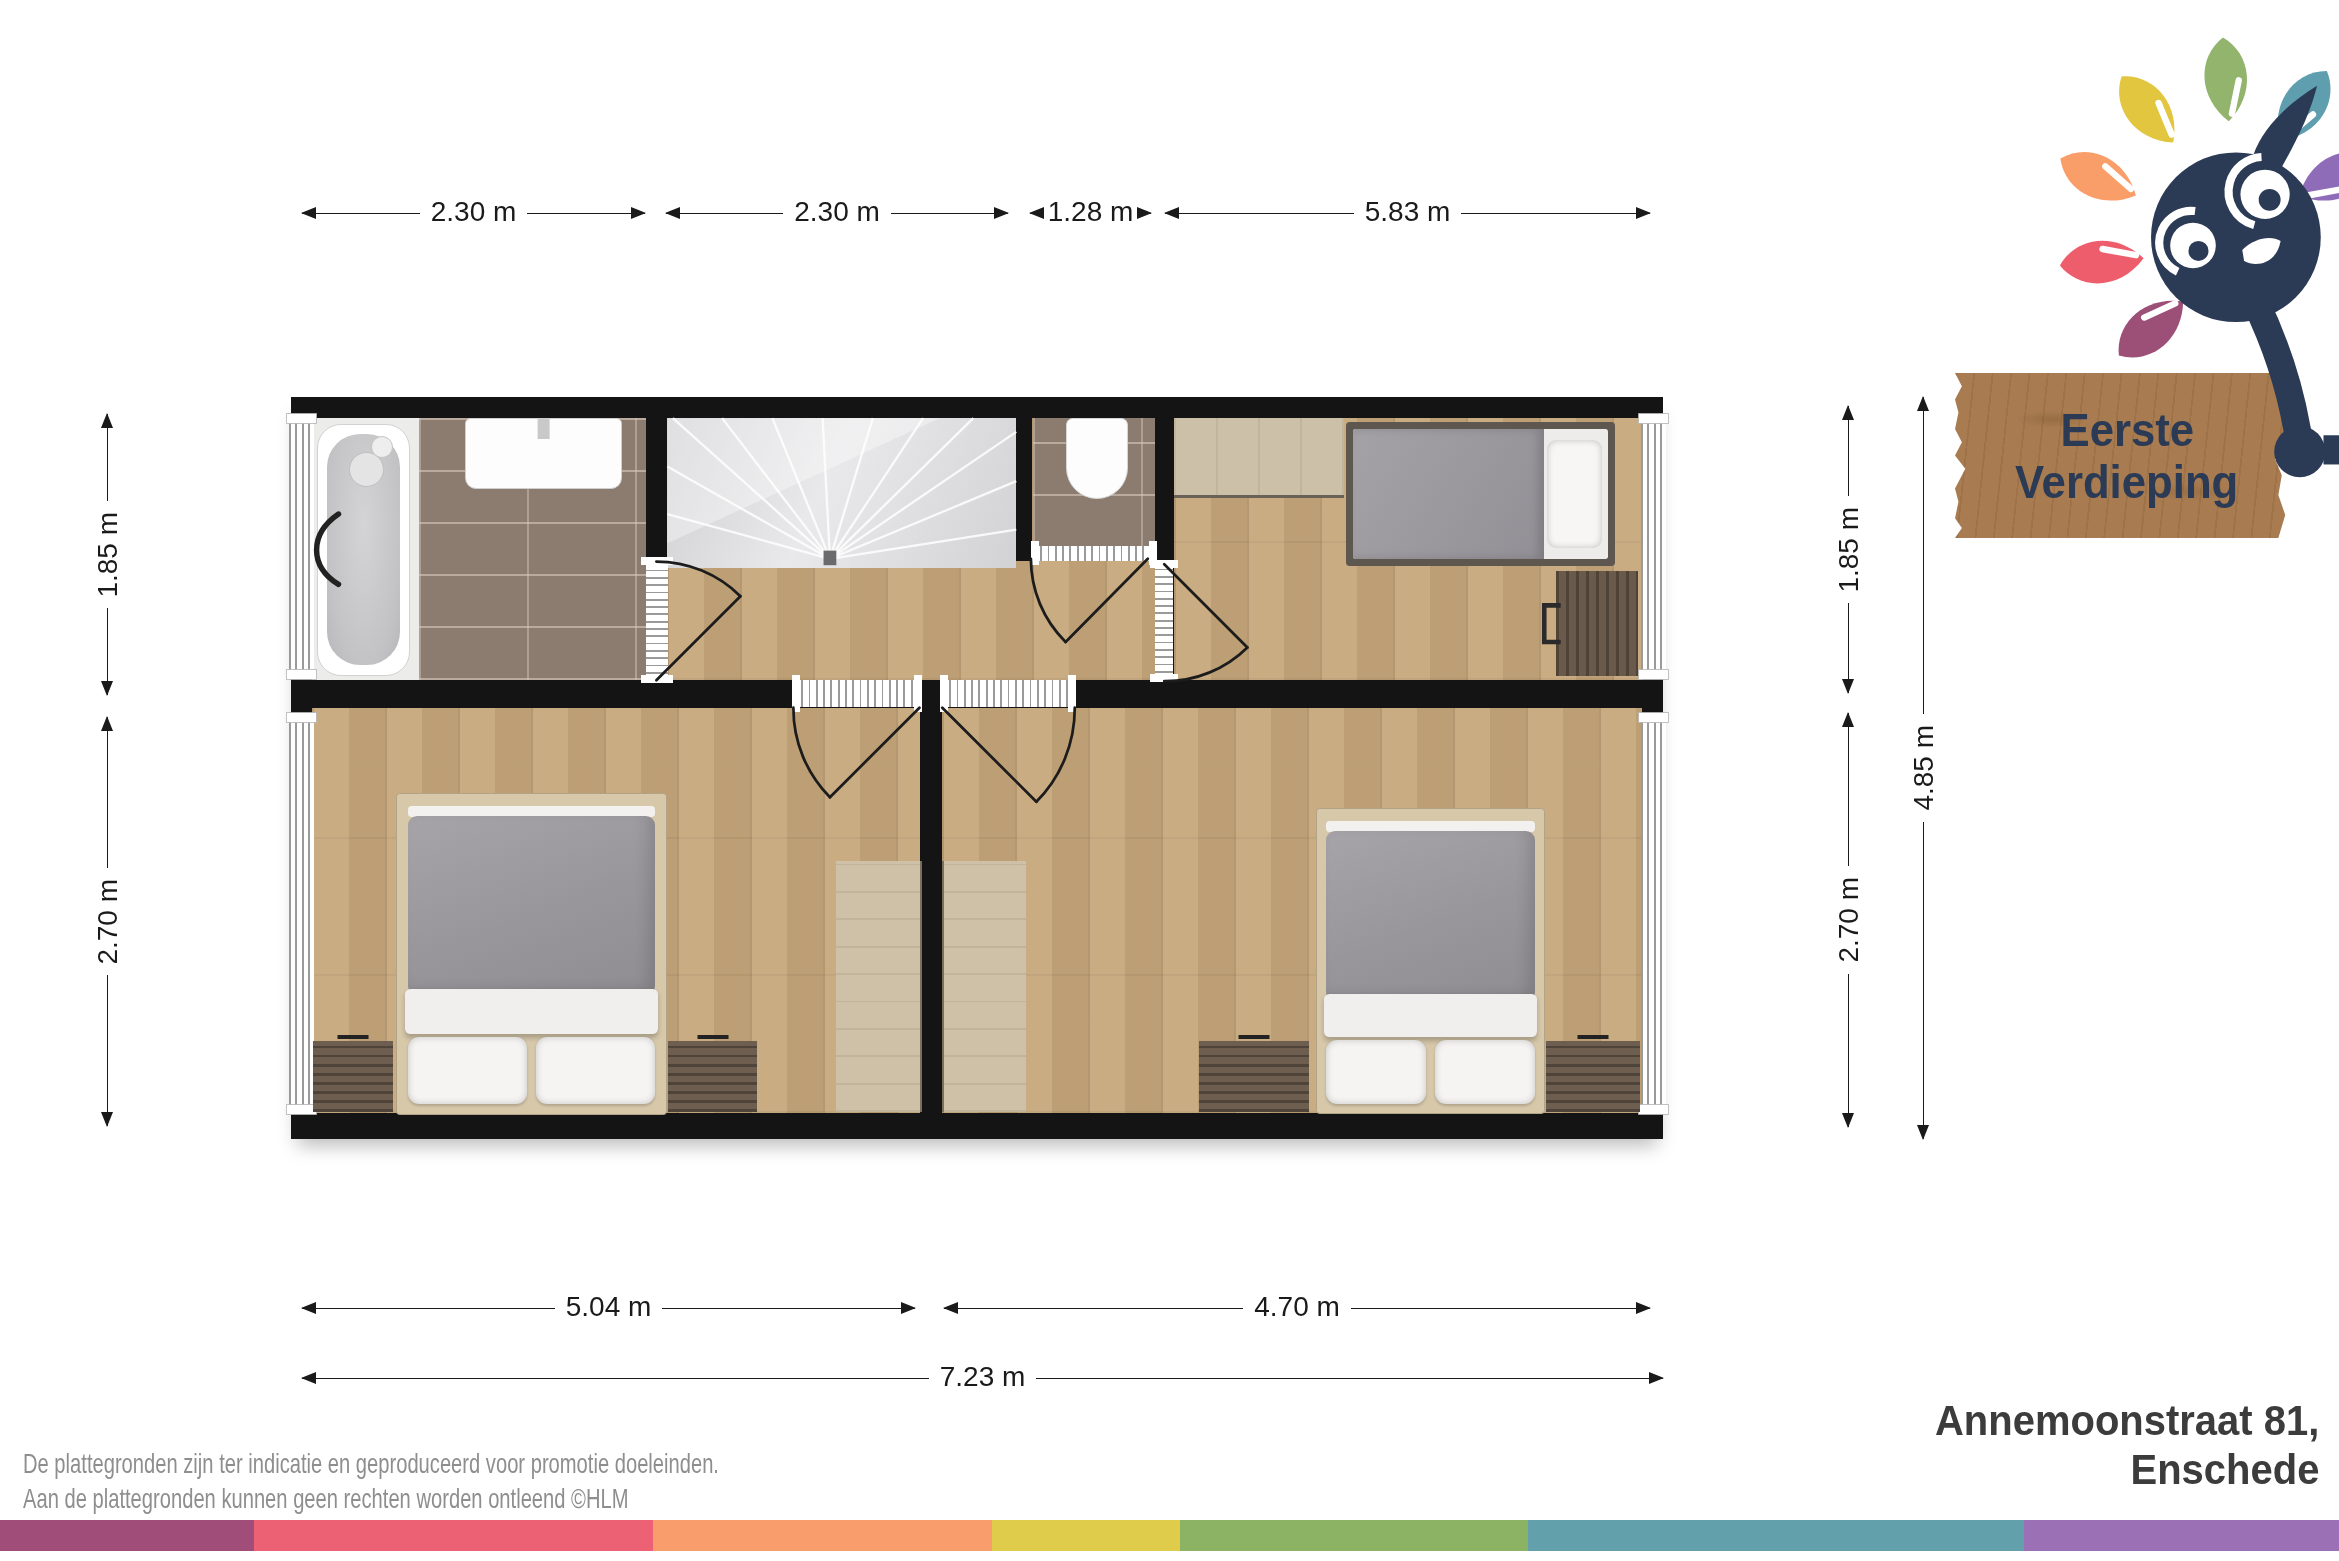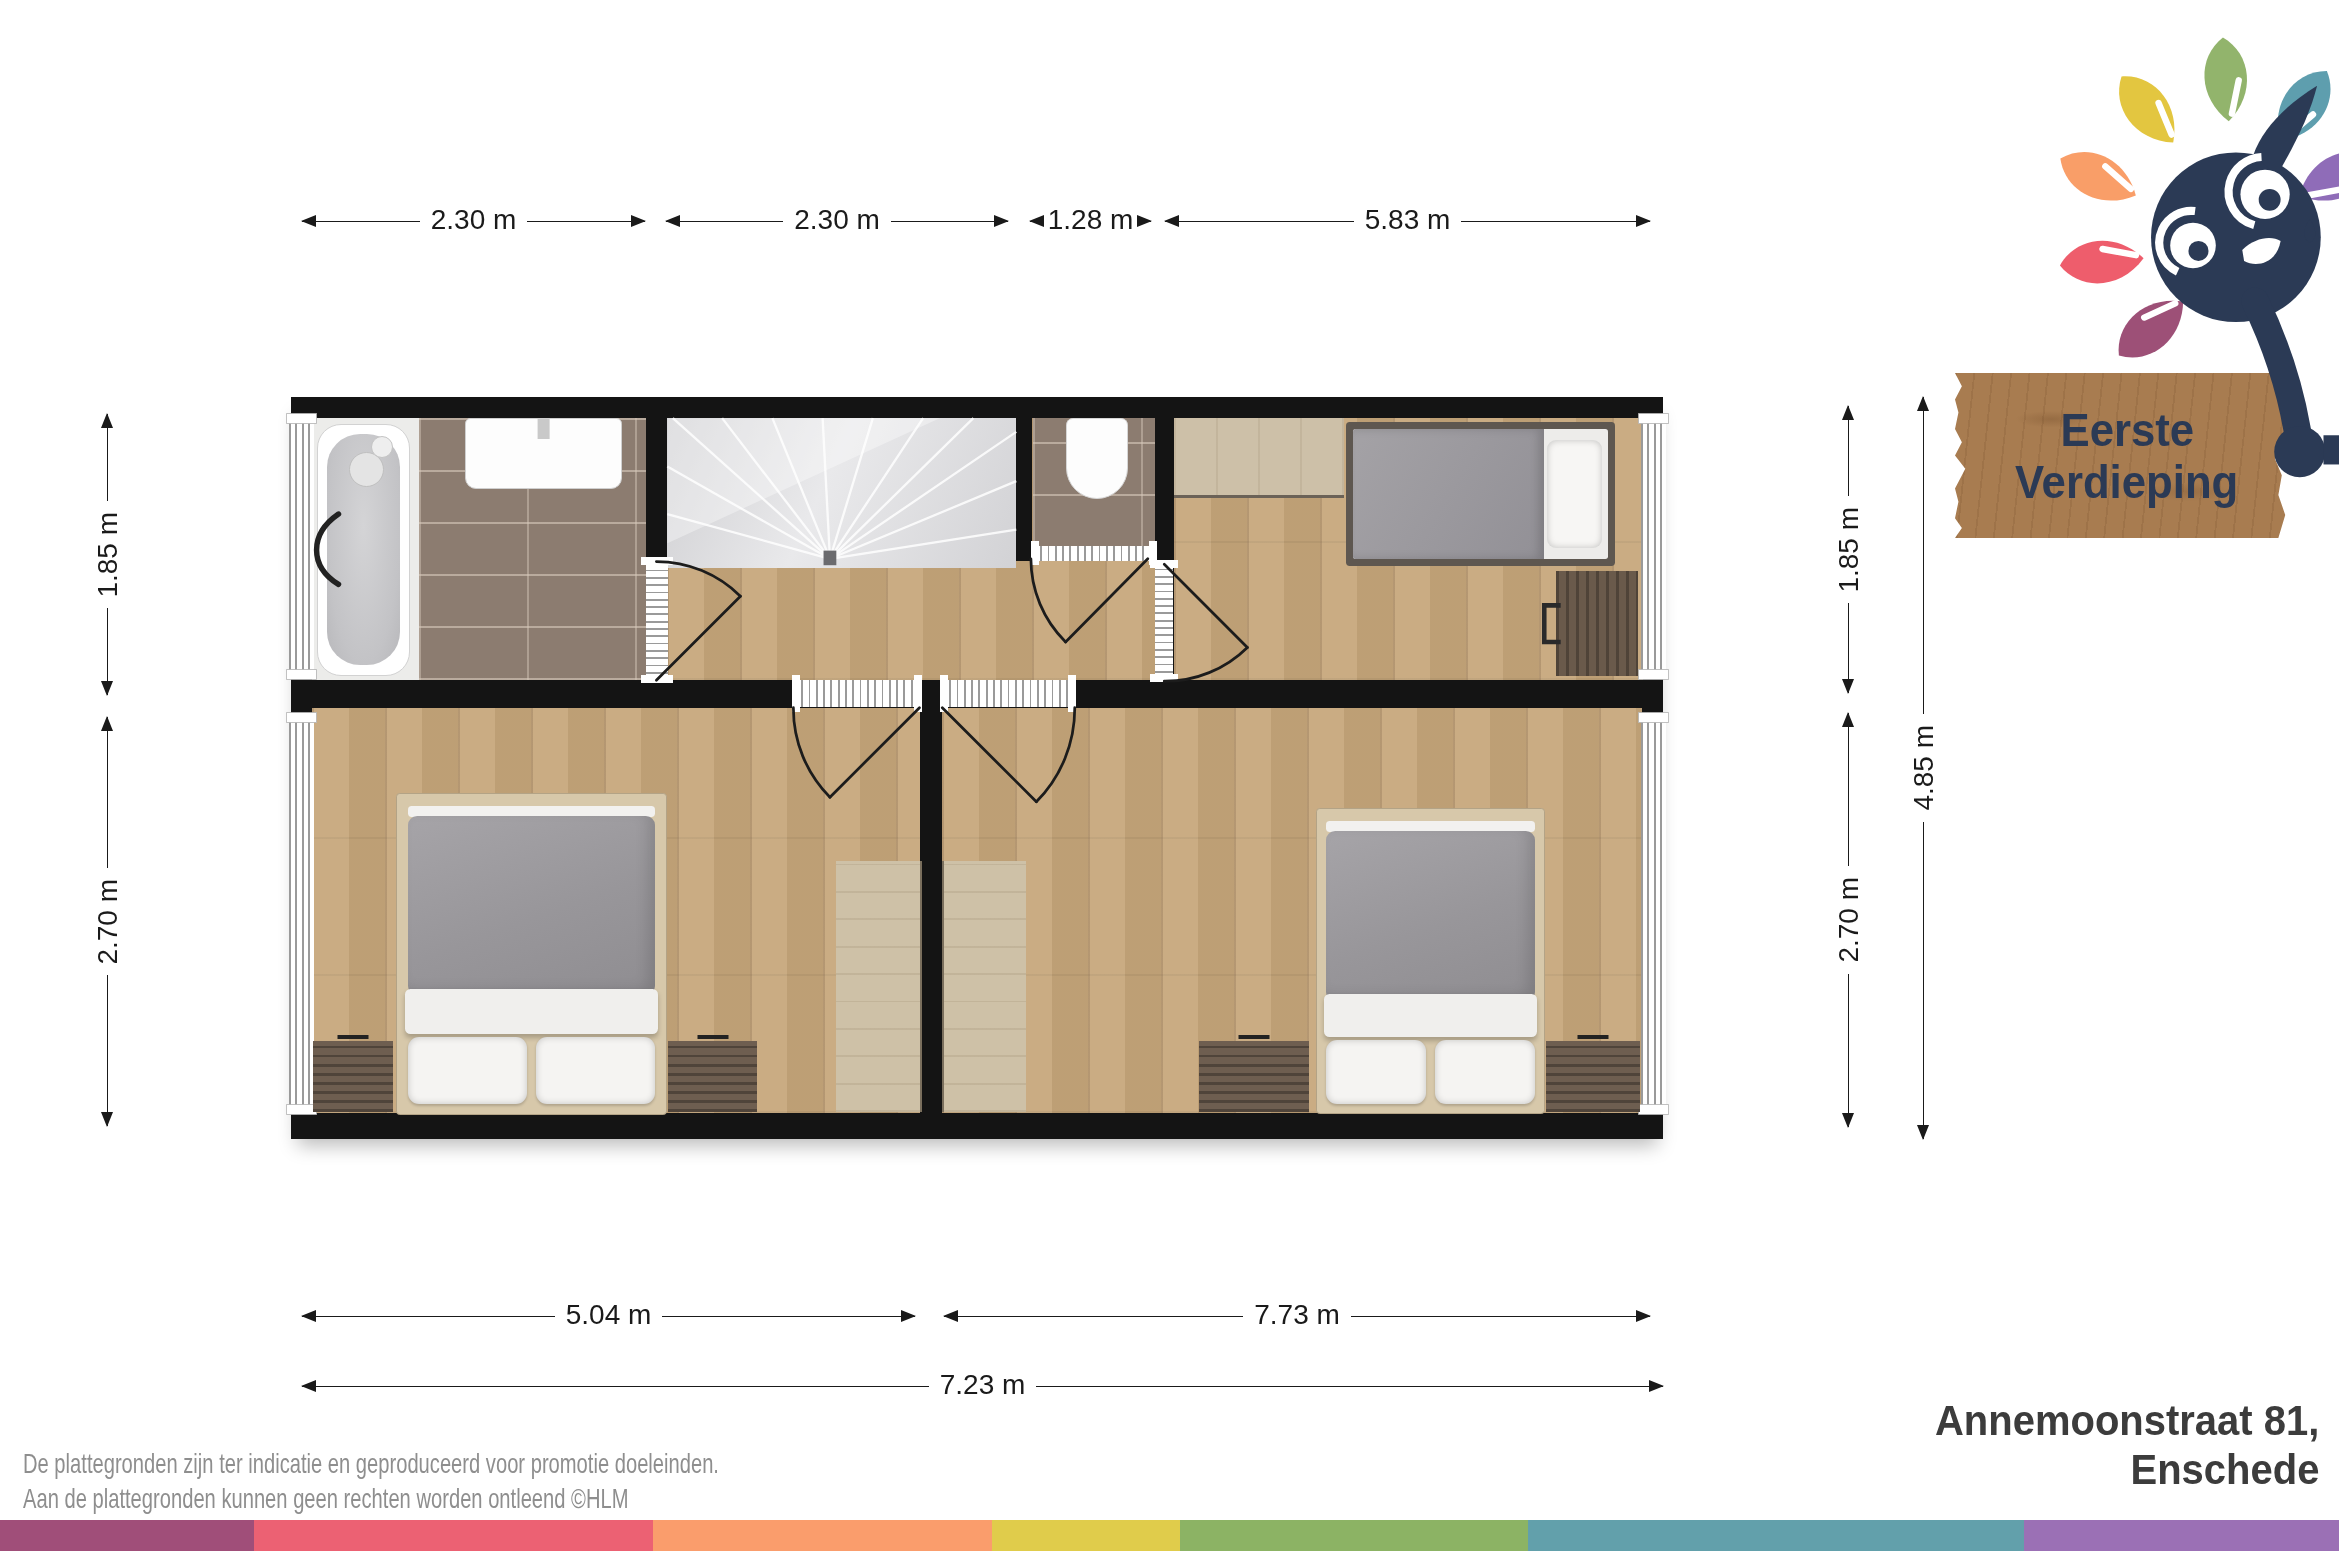--- a/index.html
+++ b/index.html
@@ -1,21 +1,21 @@
 <!DOCTYPE html>
 <html style="font-size:14.6px"><head>
 <meta charset="utf-8">
 <style>
   html,body{margin:0;padding:0;background:#fff;}
   body{width:2339px;height:1562px;position:relative;overflow:hidden;
        font-family:"Liberation Sans", sans-serif;color:#1a1a1a;}
   .abs{position:absolute;}
 
   
-  .dim-h{position:absolute;display:flex;align-items:center;height:29px;margin-top:8px;}
+  .dim-h{position:absolute;display:flex;align-items:center;height:29px;}
   .dim-h .line{height:1.8px;flex:1;background:#1a1a1a;position:relative;}
   .dim-h .line.a::before{content:"";position:absolute;left:-0.9px;top:-5.5px;
      border-top:6.4px solid transparent;border-bottom:6.4px solid transparent;border-right:15.5px solid #1a1a1a;}
   .dim-h .line.b::after{content:"";position:absolute;right:-0.9px;top:-5.5px;
      border-top:6.4px solid transparent;border-bottom:6.4px solid transparent;border-left:15.5px solid #1a1a1a;}
   .dim-h .label{padding:0 11px;font-size:28px;white-space:nowrap;transform:translateY(-1.8px);}
   .dim-v{position:absolute;display:flex;flex-direction:column;align-items:center;width:31px;}
   .dim-v .line{width:1.8px;flex:1;background:#1a1a1a;position:relative;}
   .dim-v .line.a::before{content:"";position:absolute;top:-0.9px;left:-5.5px;
      border-left:6.4px solid transparent;border-right:6.4px solid transparent;border-bottom:15.5px solid #1a1a1a;}
@@ -164,21 +164,21 @@
   <span class="line b"></span>
 </div>
 
 <div class="dim-h" style="left:302px;top:1294px;width:613px">
   <span class="line a"></span>
   <span class="label">5.04 m</span>
   <span class="line b"></span>
 </div>
 <div class="dim-h" style="left:944px;top:1294px;width:706px">
   <span class="line a"></span>
-  <span class="label">7.73 m</span>
+  <span class="label">4.70 m</span>
   <span class="line b"></span>
 </div>
 <div class="dim-h" style="left:302px;top:1364px;width:1361px">
   <span class="line a"></span>
   <span class="label">7.23 m</span>
   <span class="line b"></span>
 </div>
 
 <div class="plan">
 

